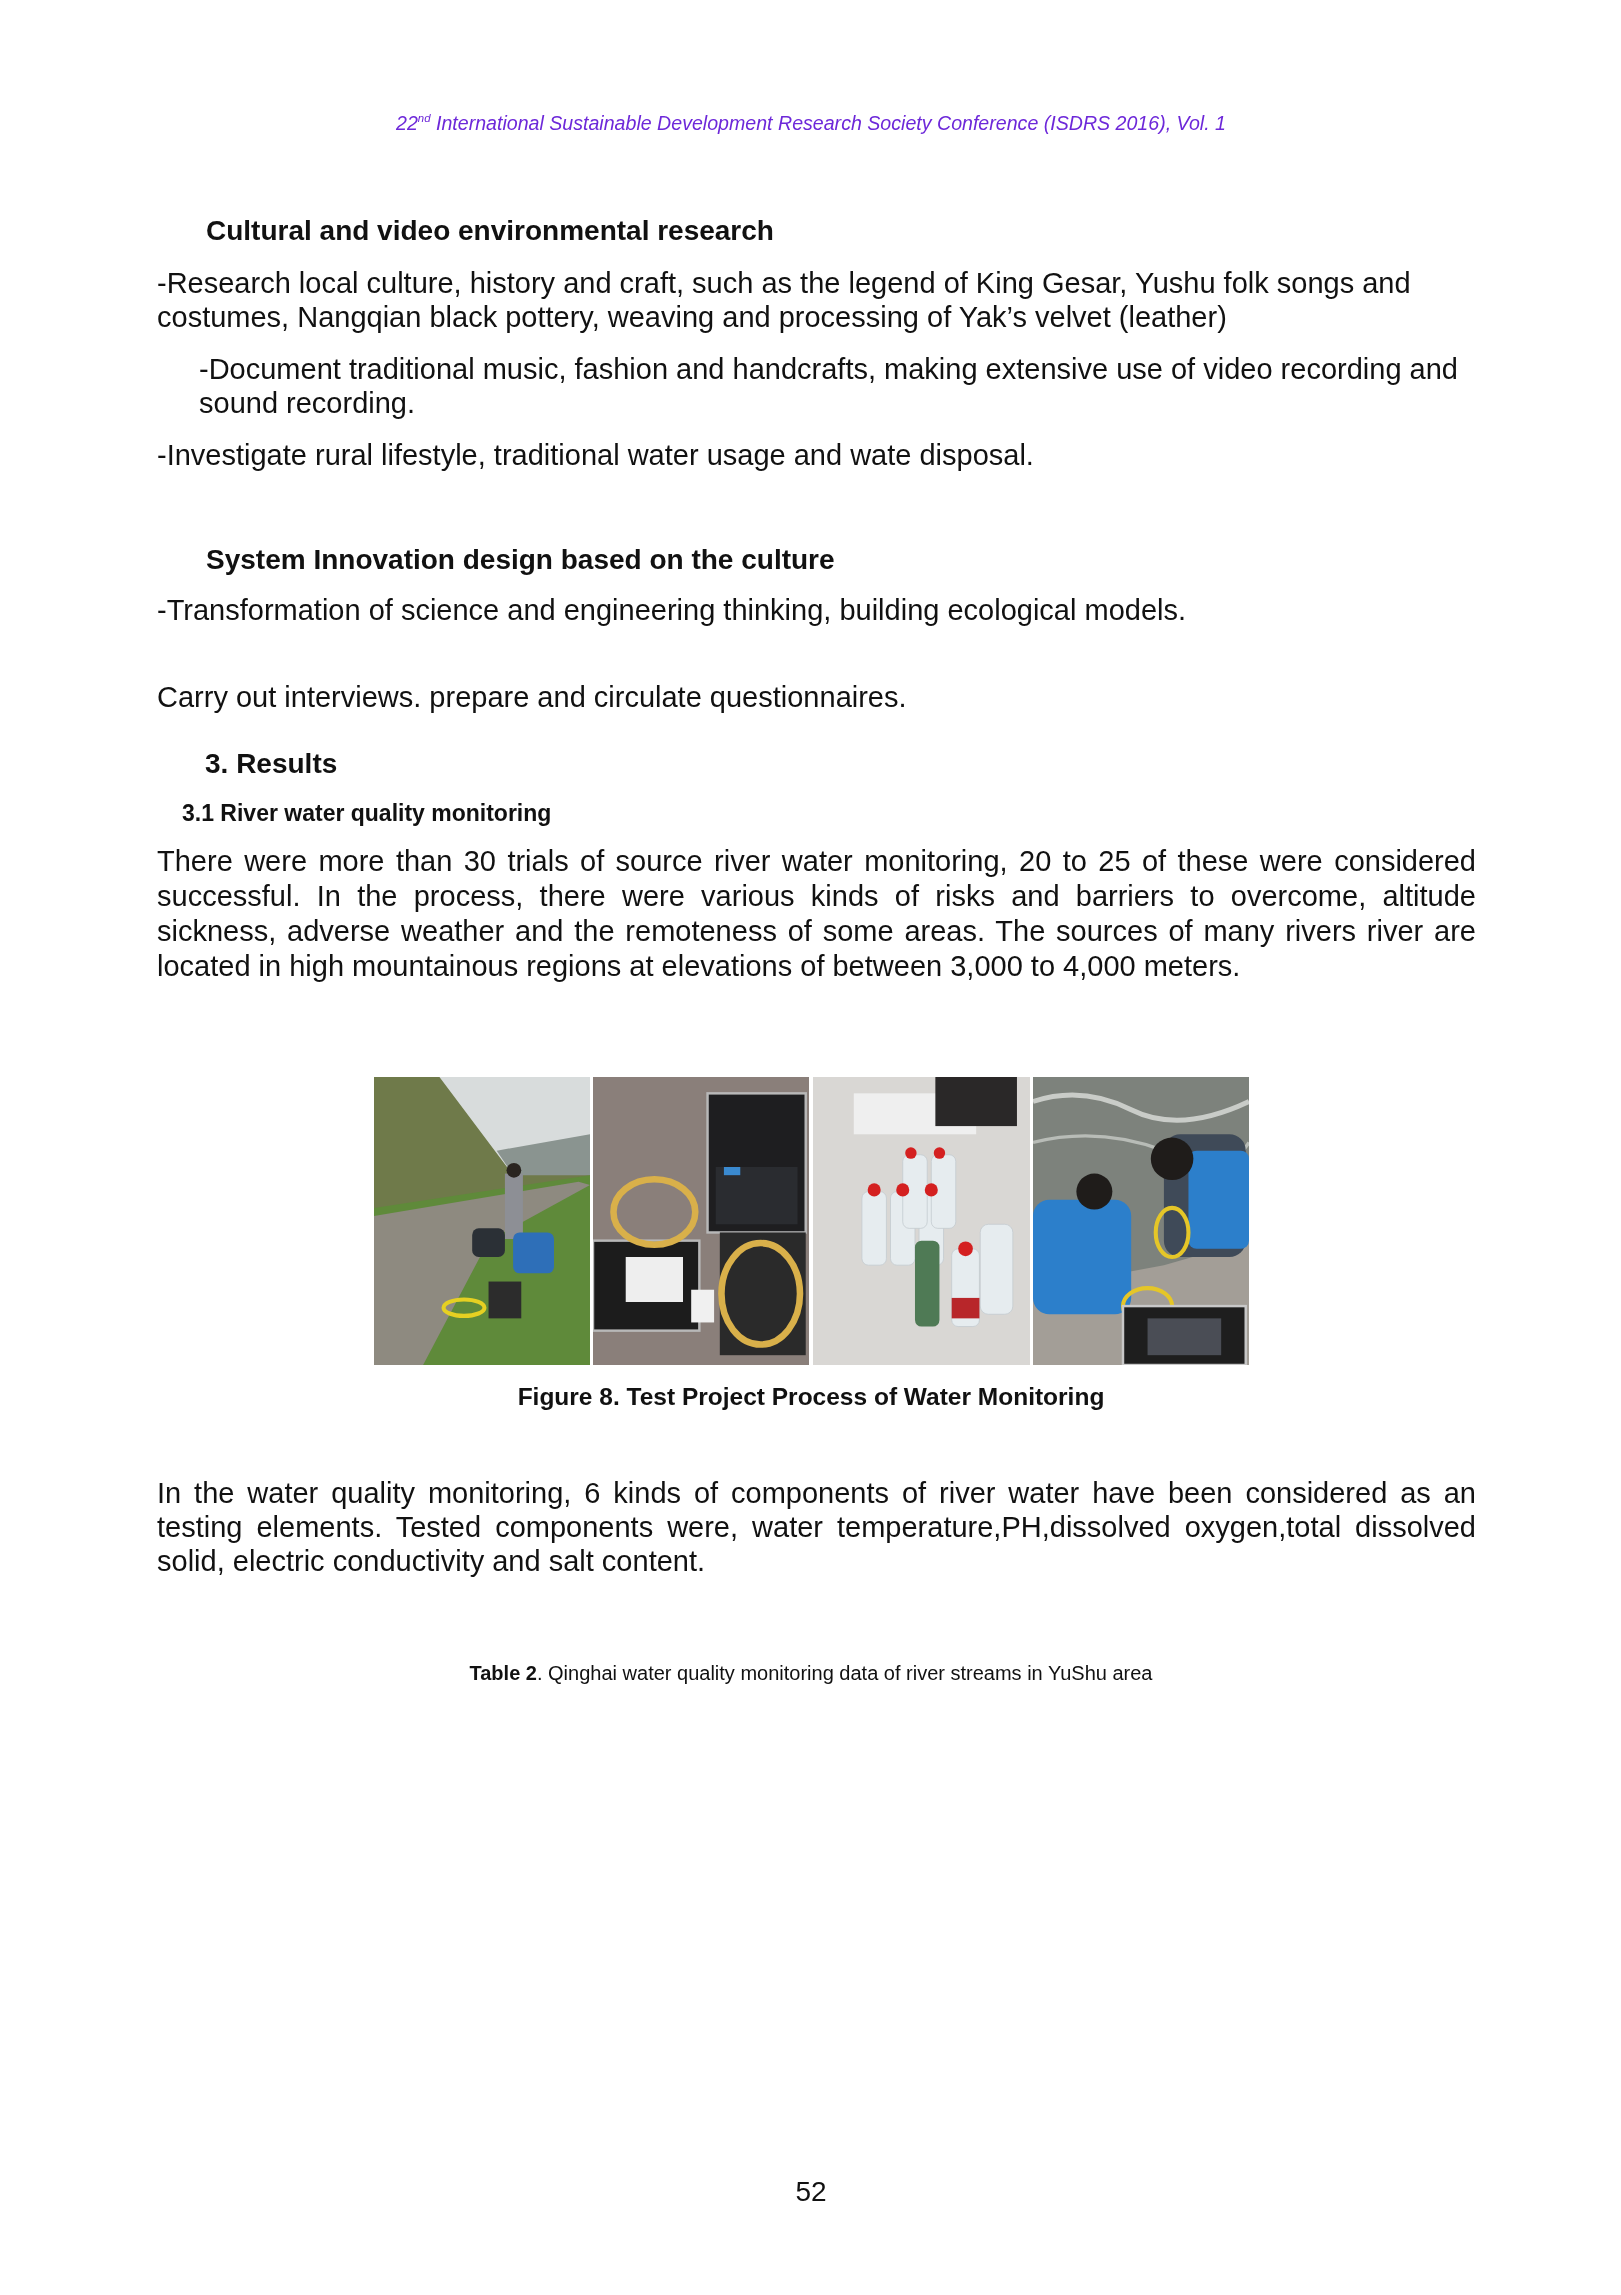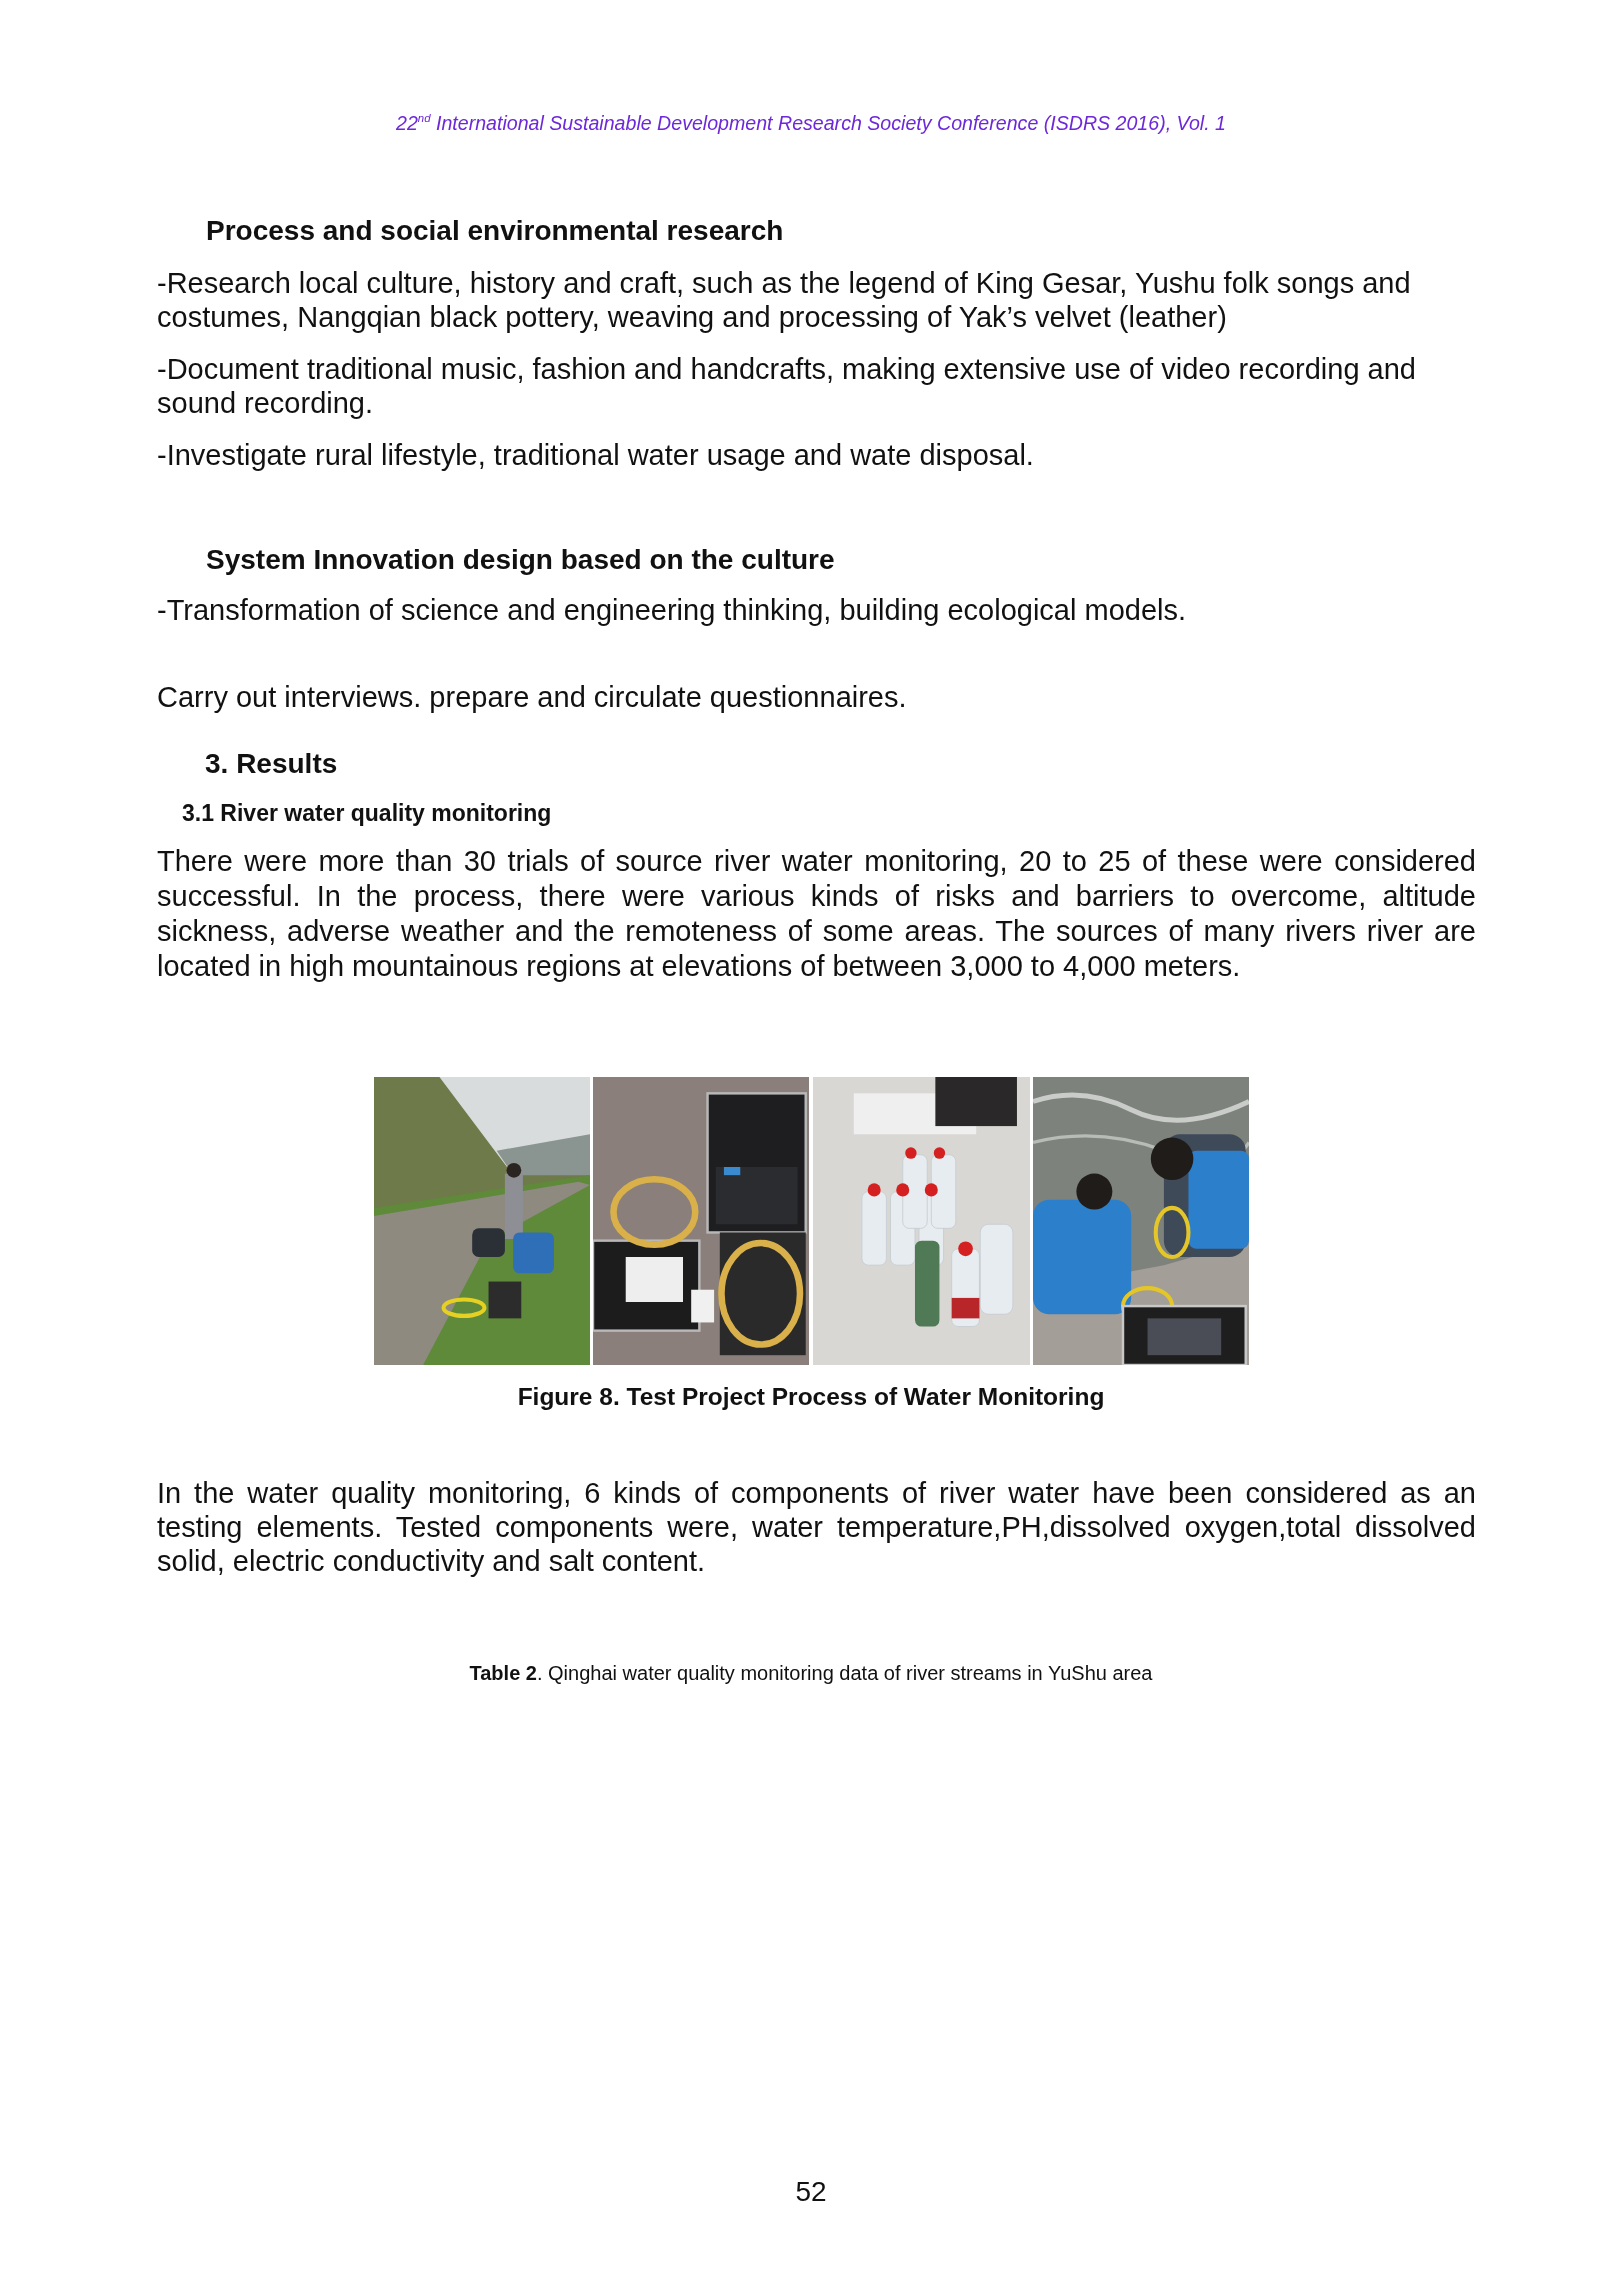--- a/index.html
+++ b/index.html
@@ -32,23 +32,23 @@
   .tbl-caption b { font-weight: bold; }
   .page-num { position: absolute; left: 0; width: 1622px; top: 2176px; text-align: center; font-size: 28px; }
 </style>
 </head>
 <body>
 
 <div class="header">
   <div><span>22</span><sup>nd</sup><span> International Sustainable Development Research Society Conference (ISDRS 2016), Vol. 1</span></div>
 </div>
 
-<div class="block subhead" style="top:214px; left:206px;">Process and social environmental research</div>
+<div class="block subhead" style="top:214px; left:206px;">Cultural and video environmental research</div>
 <div class="block para" style="top:266px;">-Research local culture, history and craft, such as the legend of King Gesar, Yushu folk songs and costumes, Nangqian black pottery, weaving and processing of Yak’s velvet (leather)</div>
-<div class="block para" style="top:352px;">-Document  traditional music, fashion and handcrafts, making extensive use of video recording and sound recording.</div>
+<div class="block para" style="top:352px;margin-left:42px;">-Document  traditional music, fashion and handcrafts, making extensive use of video recording and sound recording.</div>
 <div class="block para" style="top:438px;">-Investigate rural lifestyle, traditional water usage and wate disposal.</div>
 
 <div class="block subhead" style="top:543px; left:206px;">System Innovation design based on the culture</div>
 <div class="block para" style="top:593px;">-Transformation of science and engineering thinking, building ecological models.</div>
 <div class="block para" style="top:680px;">Carry out interviews. prepare and circulate questionnaires.</div>
 
 <div class="block h2" style="top:747px;">3. Results</div>
 <div class="block h3" style="top:799px;margin-left:25px;">3.1 River water quality monitoring</div>
 <div class="block para justify" style="top:844px; line-height:35px;">There were more than 30 trials of source river water monitoring, 20 to 25 of these were considered successful. In the process, there were various kinds of risks and barriers to overcome, altitude sickness, adverse weather and the remoteness of some areas. The sources of many rivers river are located in  high mountainous regions at elevations of between 3,000 to 4,000 meters.</div>
 

